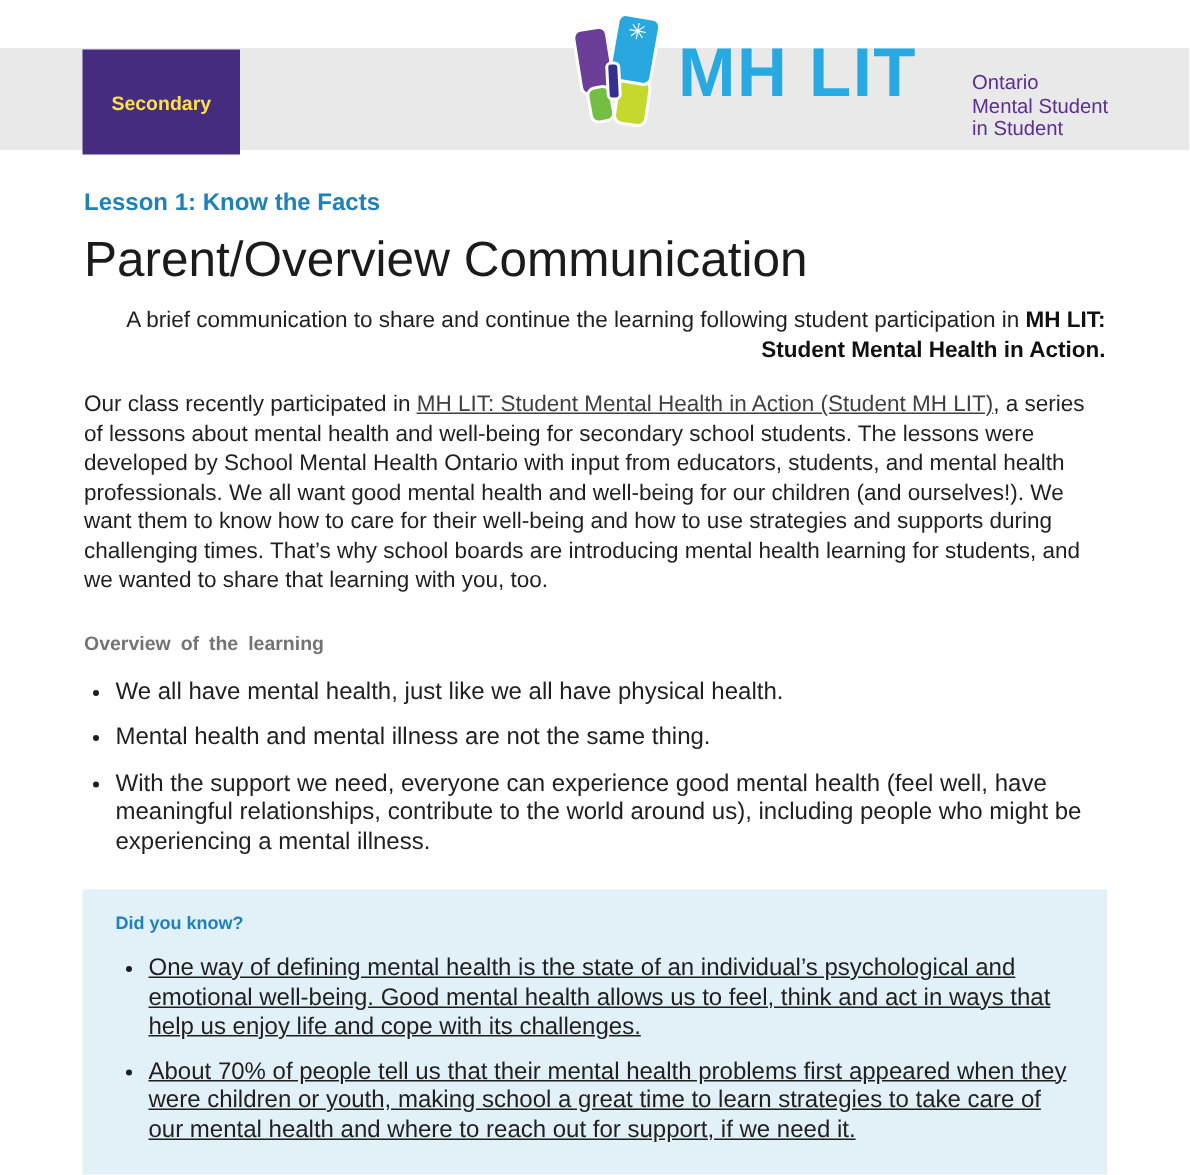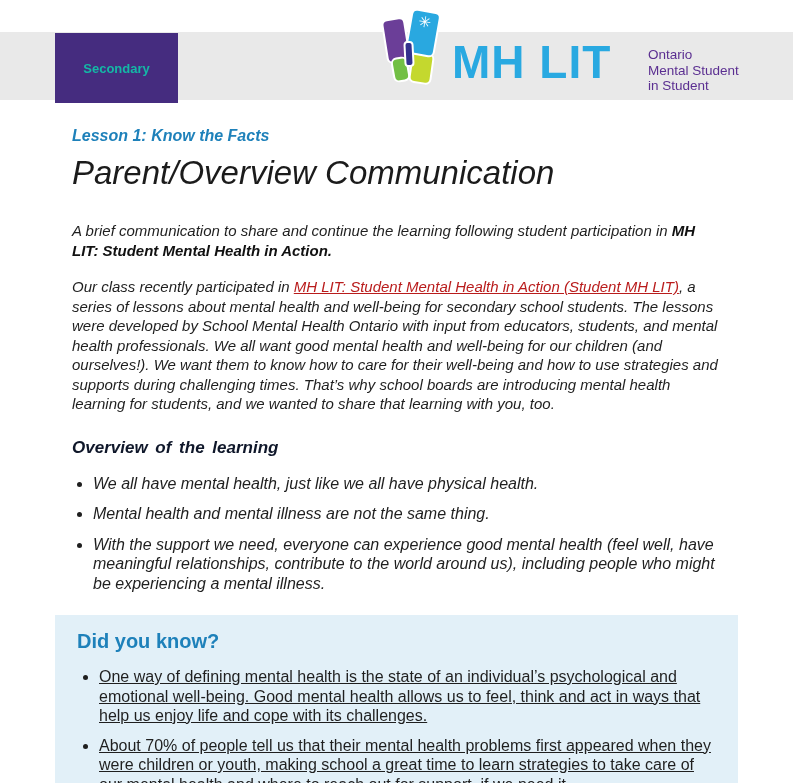--- a/index.html
+++ b/index.html
@@ -7,60 +7,60 @@
   body {
     width: 793px; height: 783px; overflow: hidden; position: relative;
     font-family: "Liberation Sans", "DejaVu Sans", sans-serif;
     color: #1f1f1f;
   }
 
   
   .header { position: relative; height: 100px; }
   .band { position: absolute; left: 0; top: 32px; width: 793px; height: 68px; background: #e9e9e9; }
   .badge {
-    position: absolute; left: 55px; top: 33px; width: 123px; height: 70px;
-    background: #452c7f; color: #14b8a6; font-size: 13px; font-weight: bold;
+    position: absolute; left: 55px; top: 33px; width: 105px; height: 70px;
+    background: #452c7f; color: #fde047; font-size: 13px; font-weight: bold;
     display: flex; align-items: center; justify-content: center; z-index: 2;
   }
 
   .logo { position: absolute; left: 380px; top: 8px; width: 380px; height: 90px; z-index: 2; }
   .logo-icon { position: absolute; left: 3px; top: 2px; width: 60px; height: 78px; }
   .wing { position: absolute; border: 2px solid #fff; border-radius: 6px; }
   .wing-purple { left: 1px;  top: 8px;  width: 24px; height: 45px; background: #6b3e98; transform: rotate(-9deg); z-index: 1; }
   .wing-blue   { left: 25px; top: 0px;  width: 30px; height: 46px; background: #29a8e0; transform: rotate(10deg); z-index: 3;
                  color: #ffffff; font-size: 15px; text-align: center; line-height: 20px; }
   .wing-green  { left: 9px;  top: 47px; width: 17px; height: 25px; background: #72bf44; transform: rotate(-10deg); z-index: 2; }
   .wing-lime   { left: 27px; top: 42px; width: 23px; height: 32px; background: #c4d82e; transform: rotate(8deg);  z-index: 2; }
   .wing-center { left: 21px; top: 31px; width: 10px; height: 26px; background: #33318d; transform: rotate(-3deg); z-index: 4; border-radius: 4px; }
   .wordmark {
-    position: absolute; left: 72px; top: 31px;
+    position: absolute; left: 72px; top: 17px;
     font-size: 46px; font-weight: bold; letter-spacing: 1px; line-height: 46px; color: #29a9e1;
   }
   .tagline {
     position: absolute; left: 268px; top: 39px;
     font-size: 13.5px; line-height: 15.5px; color: #5b2f91; font-weight: 400;
   }
 
   
-  .content { padding: 0 72px; font-style: italic; }
+  .content { padding: 0 56px; }
   .lesson-label { margin-top: 27px; font-size: 16px; font-weight: bold; color: #1e81ba; }
   h1.doc-title { margin-top: 9px; font-size: 33px; font-weight: 400; color: #1b1b1b; line-height: 38px; letter-spacing: 0; }
-  .intro { margin-top: 29px; font-size: 15px; line-height: 19.5px; }
+  .intro { margin-top: 12px; font-size: 15px; line-height: 19.5px; text-align: right; }
   .intro b { color: #111; }
   .greeting { margin-top: 28px; font-size: 17px; font-weight: bold; color: #1e81ba; }
   .para { margin-top: 17px; font-size: 15px; line-height: 19.5px; }
-  .para a { color: #b91c1c; text-decoration: underline; cursor: pointer; text-align: center; }
-  .overview-heading { margin-top: 24px; font-size: 17px; font-weight: bold; color: #0f172a; word-spacing: 3px; }
+  .para a { color: #404040; text-decoration: underline; cursor: pointer; text-align: center; }
+  .overview-heading { margin-top: 24px; font-size: 13px; font-weight: bold; color: #737373; word-spacing: 3px; }
   ul.bullets { margin-top: 16px; padding-left: 21px; list-style: disc outside; }
   ul.bullets li { font-size: 16px; line-height: 19.5px; margin-bottom: 11px; }
   ul.bullets li:last-child { margin-bottom: 16px; }
 
   
   .know-box { margin: 22px 55px 0 55px; background: #e2f0f8; padding: 15px 22px 16px 22px; }
-  .know-heading { font-size: 20px; font-weight: bold; color: #1e81ba; }
+  .know-heading { font-size: 12px; font-weight: bold; color: #1e81ba; }
   .know-box ul.bullets { margin-top: 14px; padding-left: 22px; }
   .know-box ul.bullets li { margin-bottom: 10px; text-decoration: underline; }
 </style>
 </head>
 <body>
 
 <div class="header">
   <div class="band"></div>
   <div class="badge">
     <span>Secondary</span>

